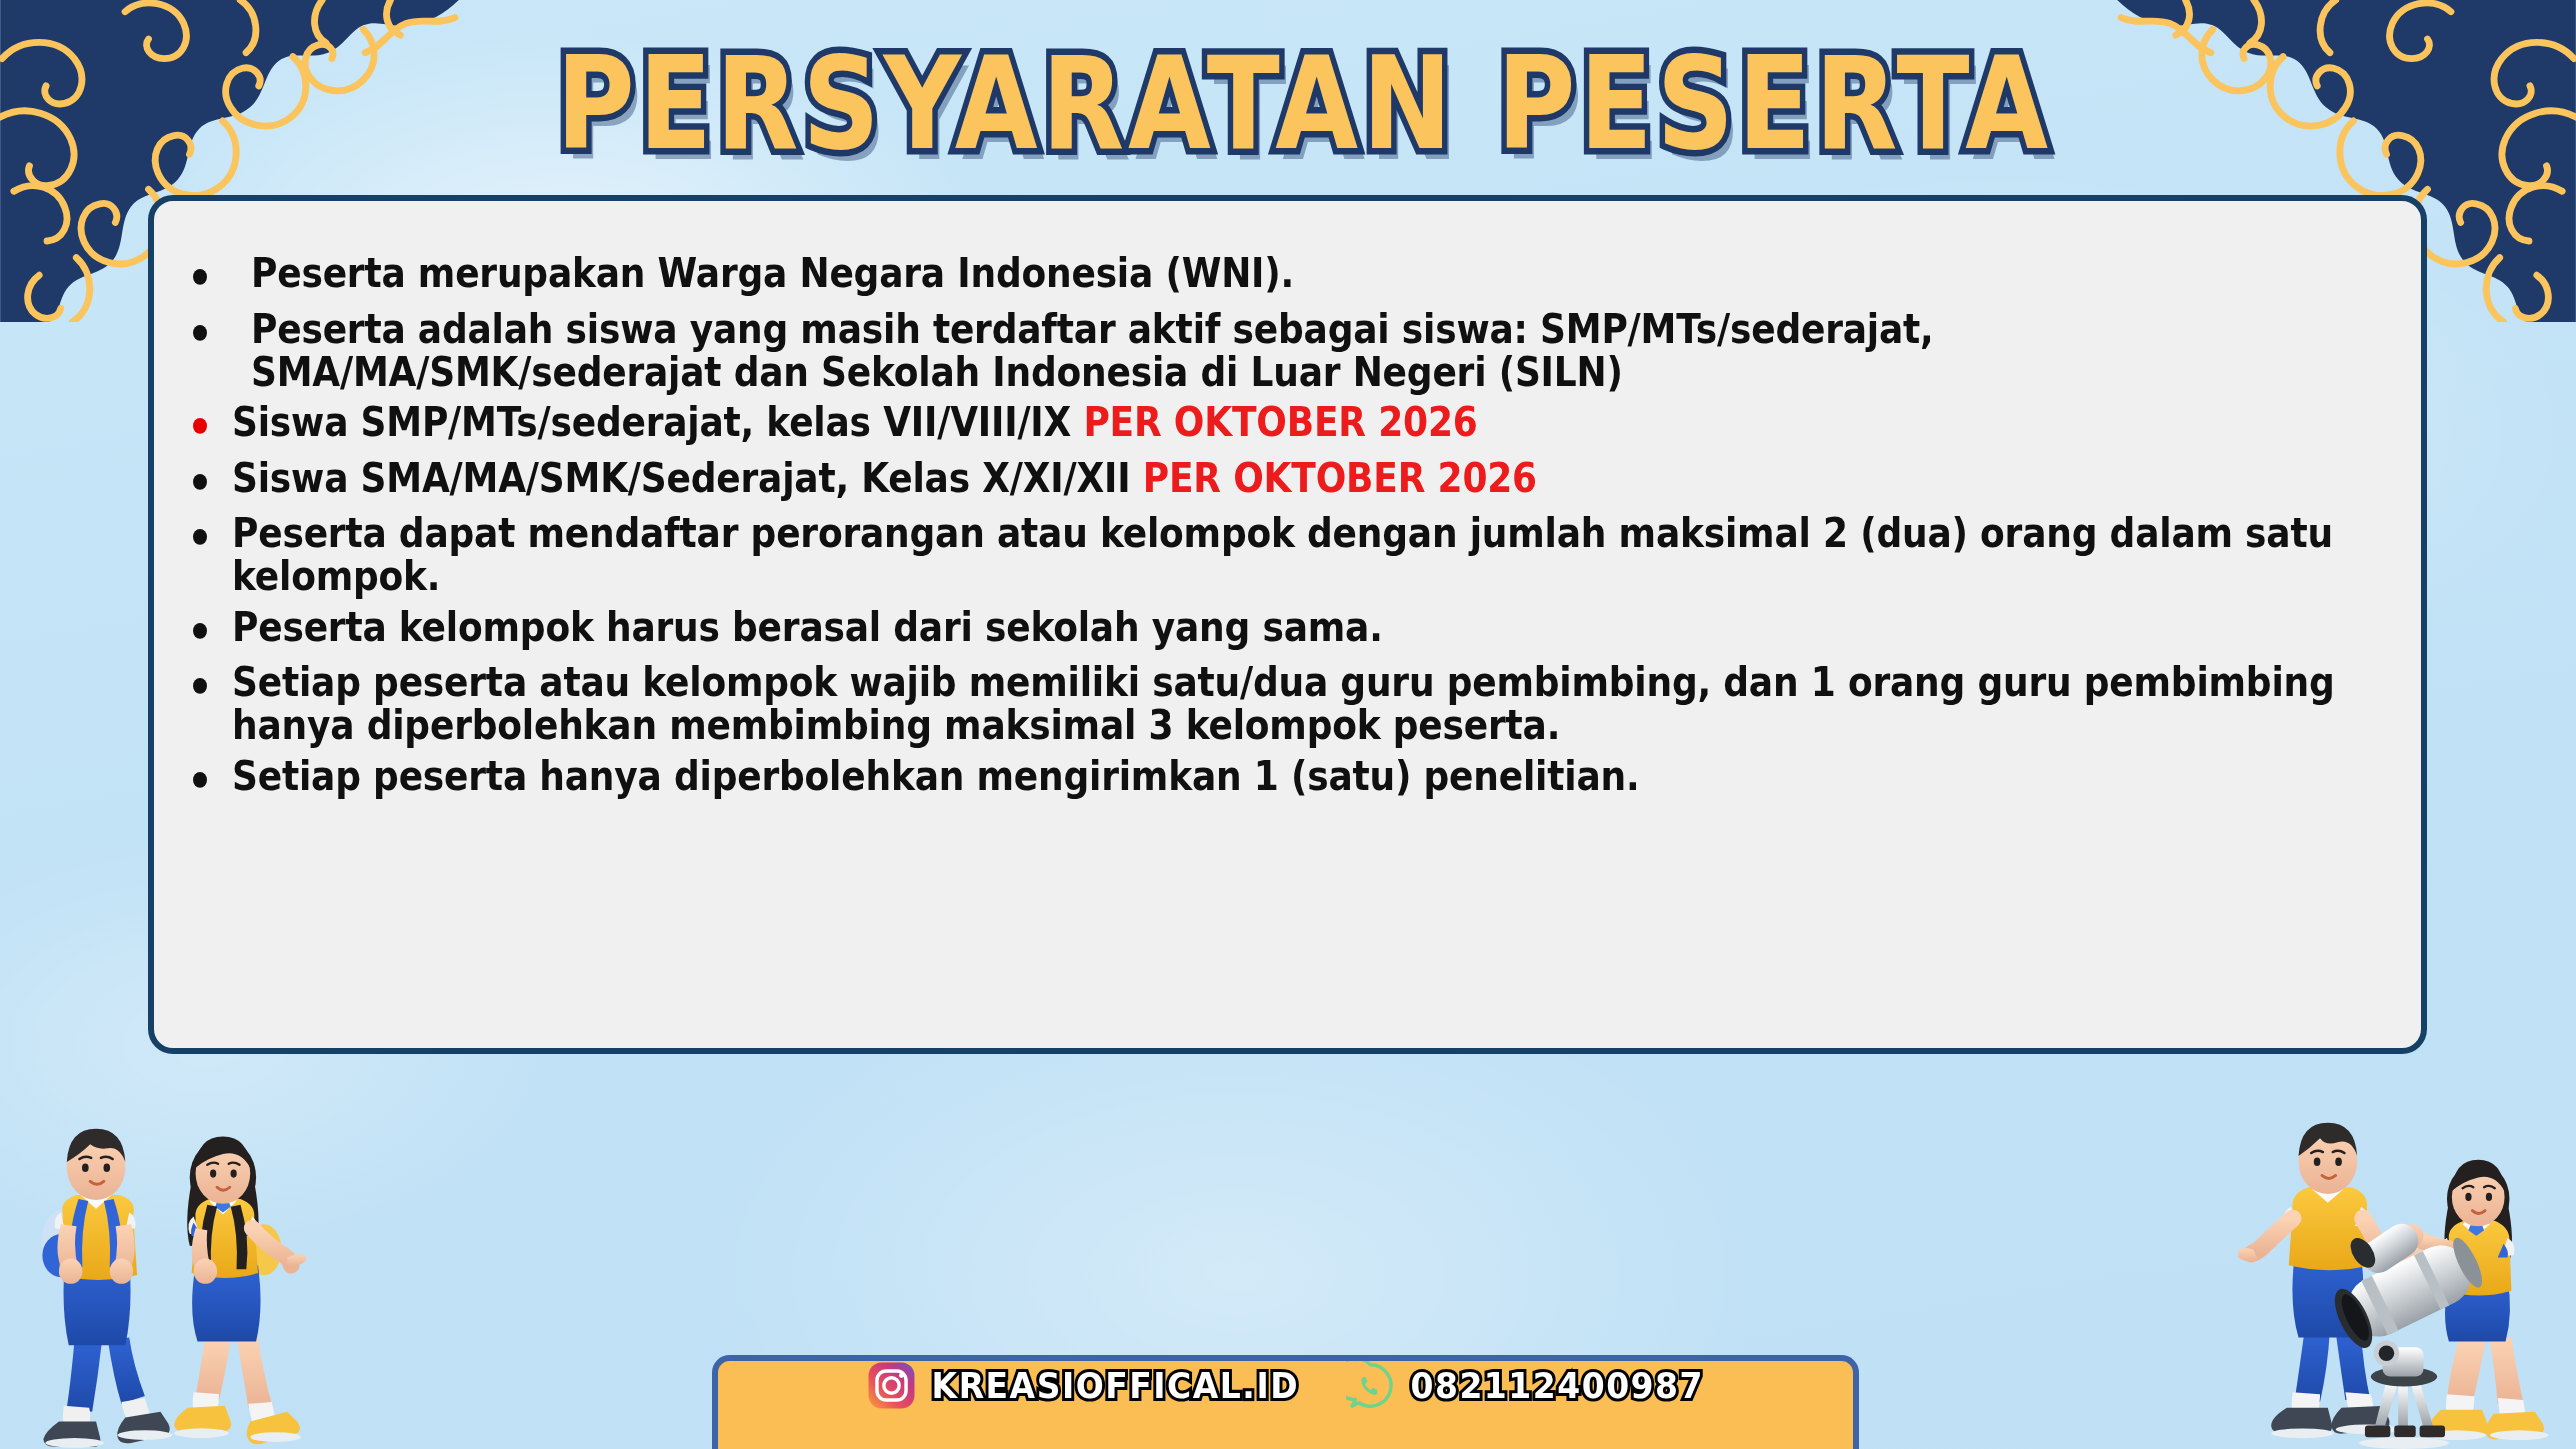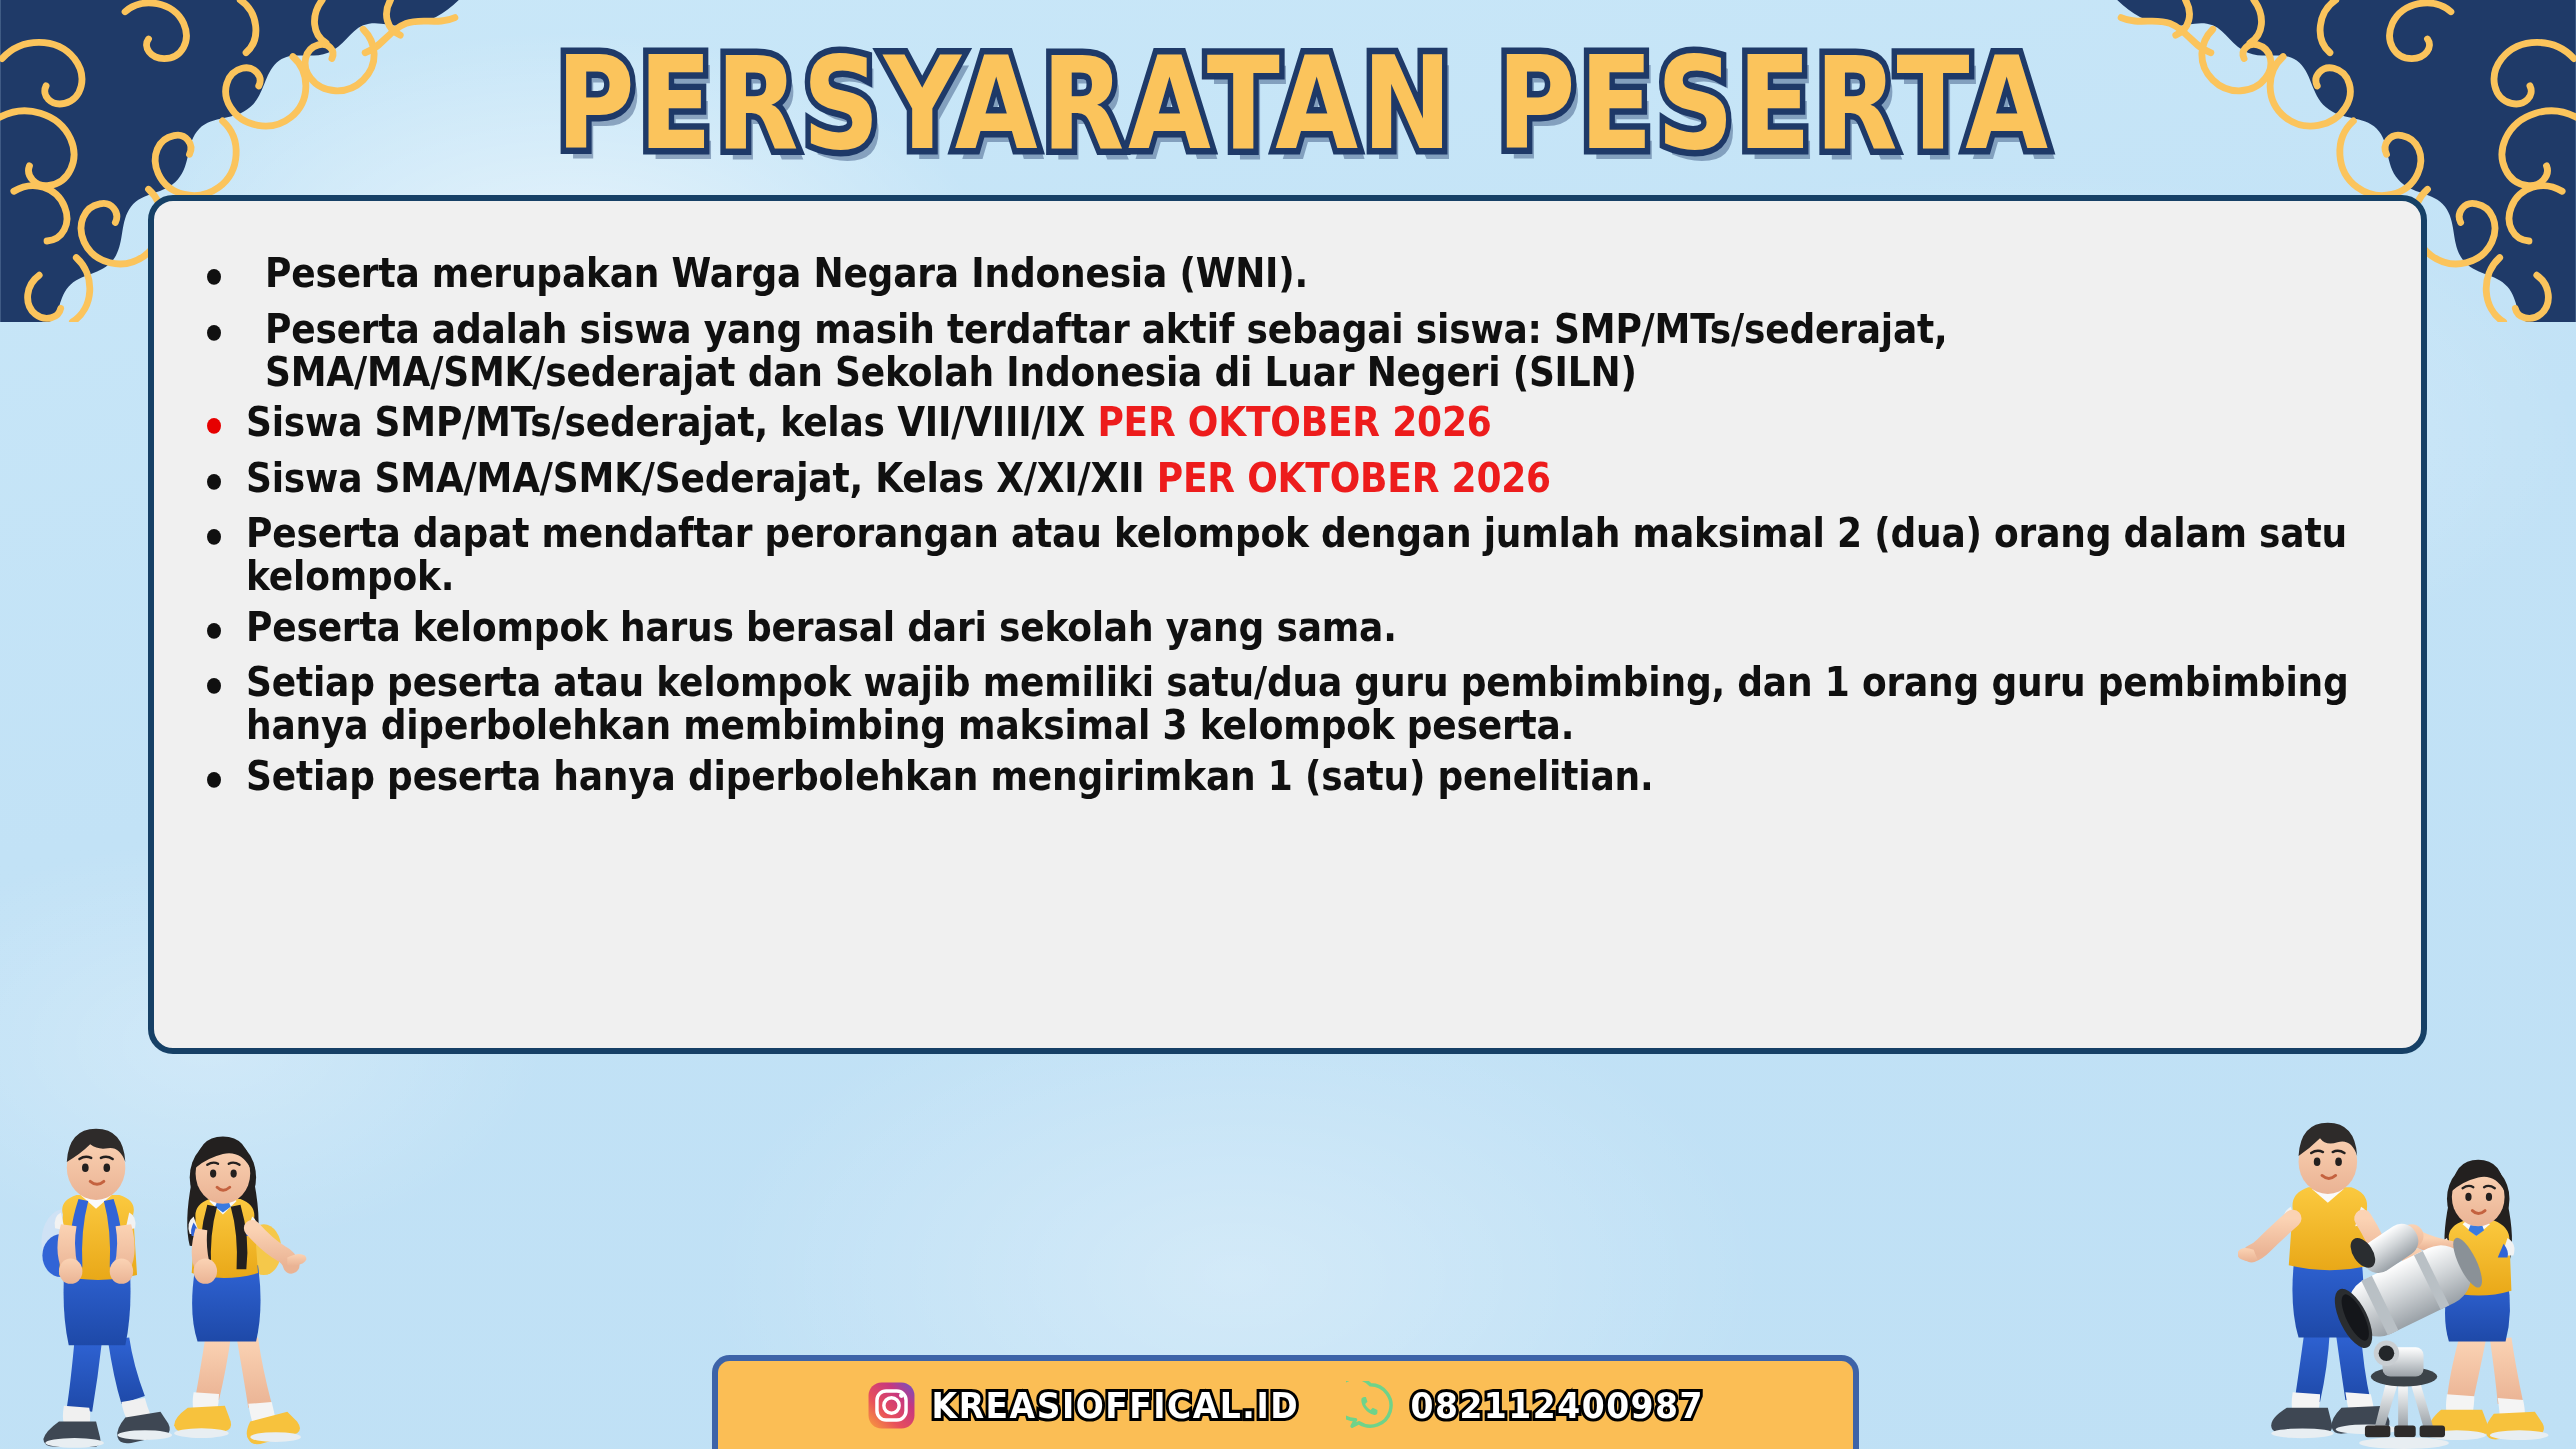--- a/index.html
+++ b/index.html
@@ -44,21 +44,21 @@
     transform-origin:center top;
   }
 
   
   #card{
     position:absolute;left:148px;top:195px;width:2279px;height:859px;
     background:#f0f0f0;
     border:6.8px solid #164066;
     border-radius:25px;
     box-sizing:border-box;
-    padding:51px 45px 39px 45px;
+    padding:51px 45px 39px 31px;
     z-index:5;
   }
   #req-list{list-style:none;margin:0;padding:0;}
   #req-list li{
     position:relative;
     font-family:"DejaVu Sans",sans-serif;
     font-weight:bold;
     font-size:36px;
     line-height:1.055;
     color:#101010;
@@ -79,21 +79,21 @@
   .hl{color:#ed1c1c;}
 
   
   #footer-bar{
     position:absolute;left:712px;bottom:0;width:1147px;height:94px;
     background:#fbbe55;
     border:6.8px solid #3d63a8;
     border-bottom:none;
     border-radius:17.6px 17.6px 0 0;
     box-sizing:border-box;
-    display:flex;align-items:center;justify-content:center;gap:0;
+    display:flex;align-items:flex-start;justify-content:center;gap:0;
     z-index:7;
   }
   .contact{display:flex;align-items:center;gap:15.6px;padding:0 23.4px;}
   .contact .label{
     font-family:"DejaVu Sans",sans-serif;
     font-weight:bold;font-size:33px;letter-spacing:1.5px;
     color:#ffffff;
     -webkit-text-stroke:5.9px #000;
     paint-order:stroke fill;
     white-space:nowrap;

